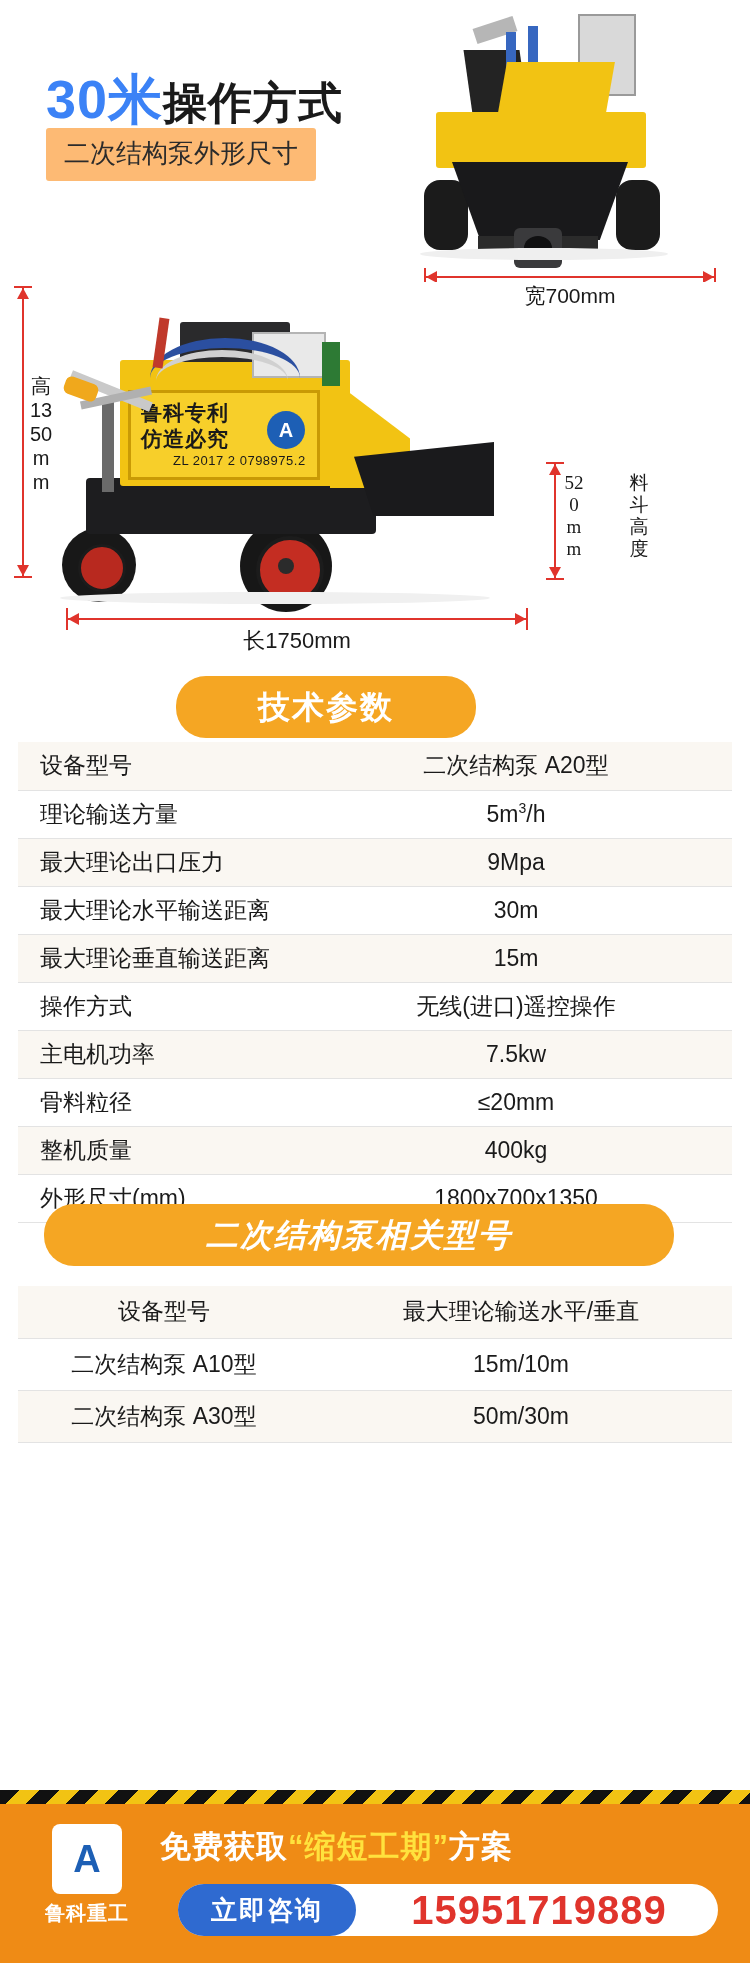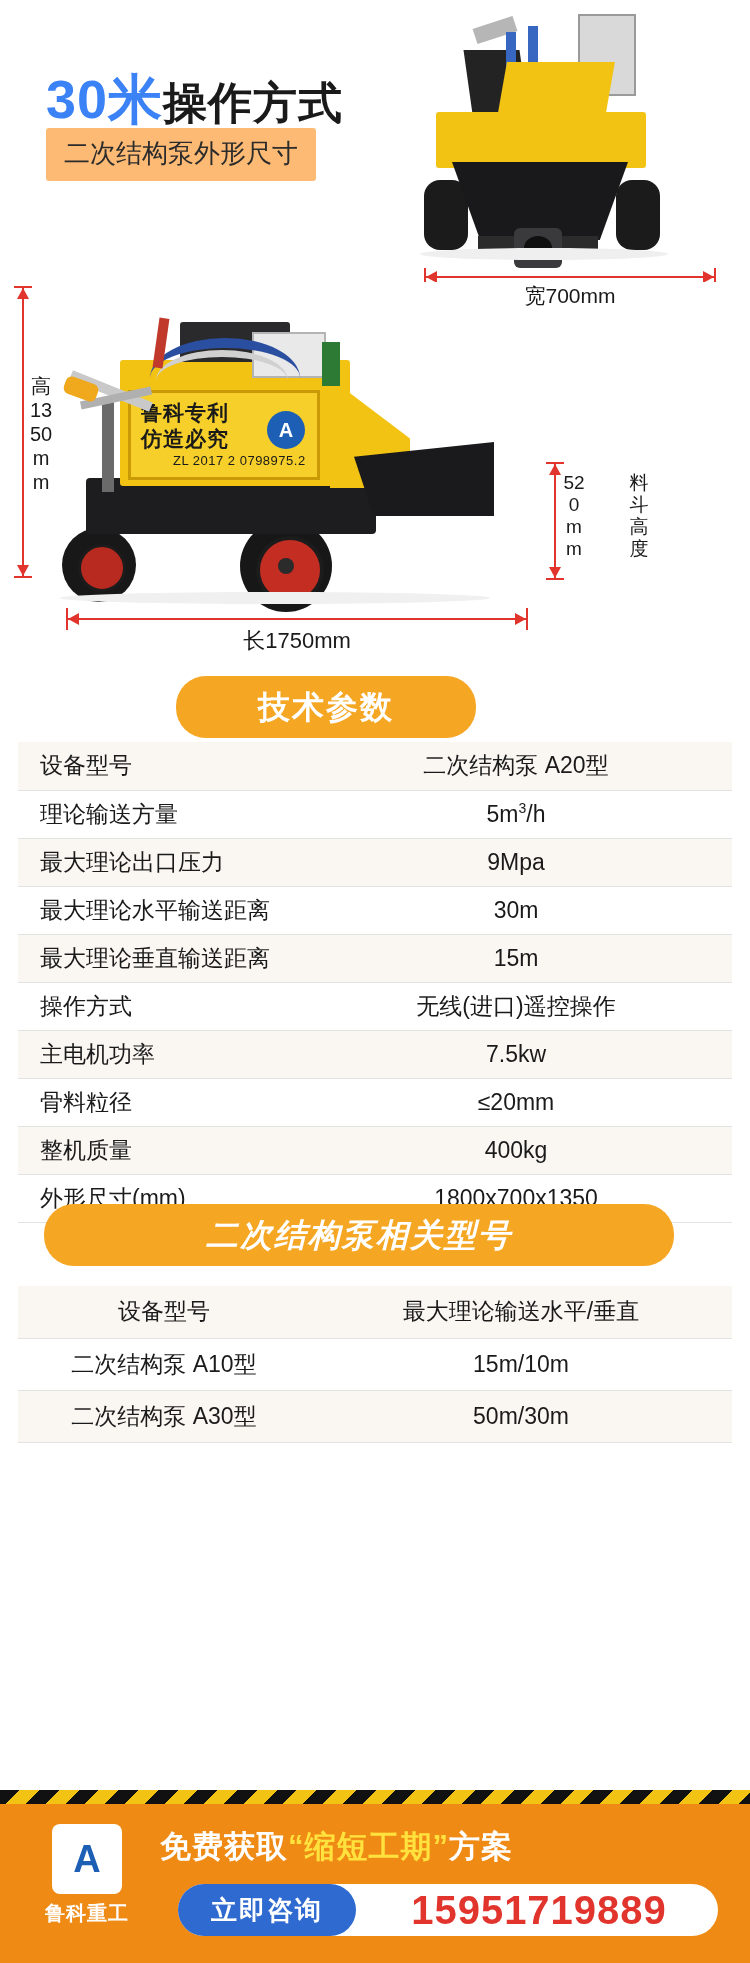--- a/index.html
+++ b/index.html
@@ -448,20 +448,21 @@
     word-break: break-all;
   }
 
   
   .dim-hopper {
     position: absolute;
     left: 536px;
     top: 458px;
     width: 92px;
     height: 130px;
+    font-family: Liberation Serif, serif;
   }
   .dim-hopper .vline {
     position: absolute;
     left: 18px; top: 4px;
     width: 2px; height: 118px;
     background: #e0342c;
   }
   .dim-hopper .capT, .dim-hopper .capB {
     position: absolute;
     left: 10px; width: 18px; height: 2px;

